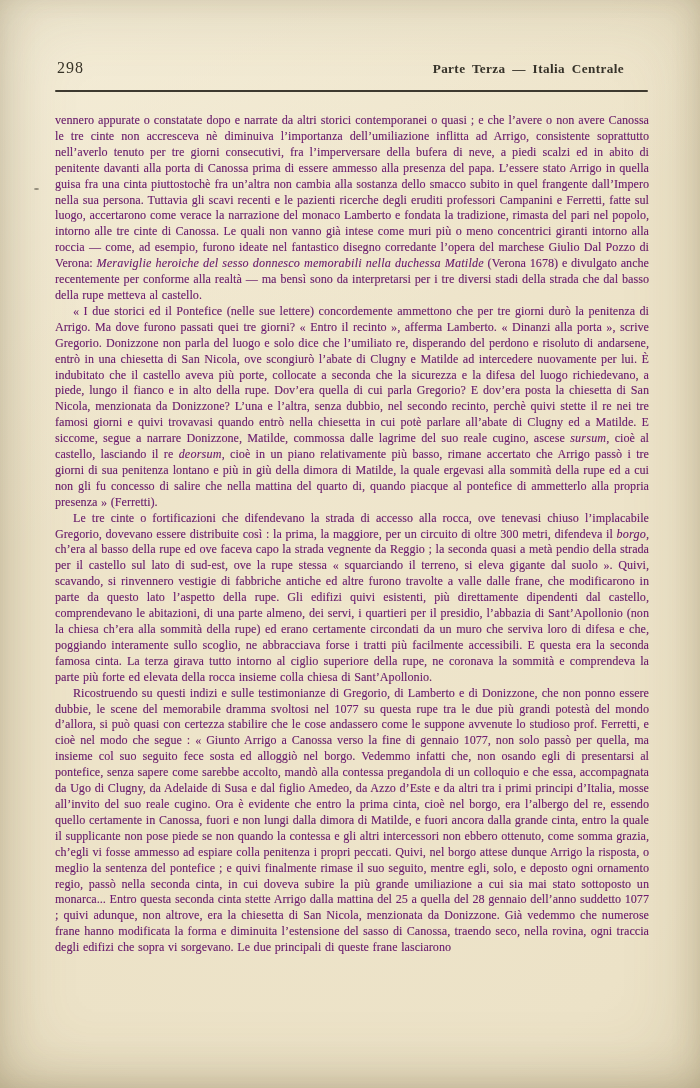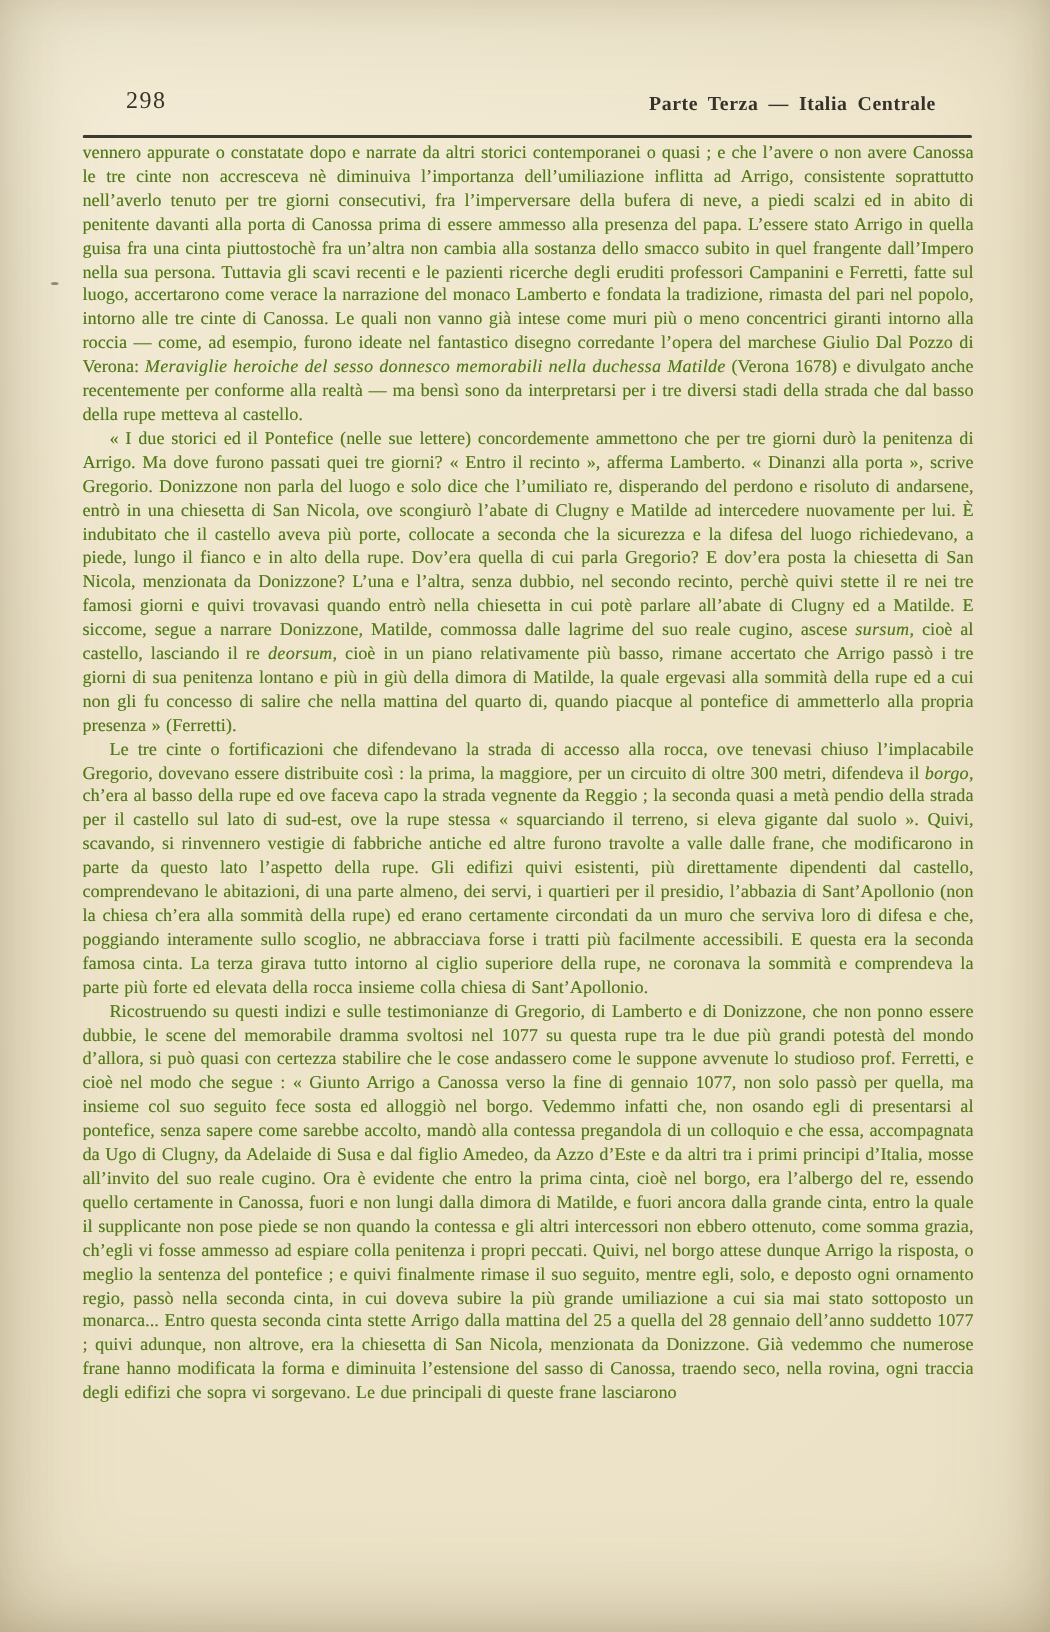--- a/index.html
+++ b/index.html
@@ -29,21 +29,20 @@
   .page {
     position: absolute;
     inset: 0;
   }
   .running-head {
     position: absolute;
     top: 58px;
     left: 55px;
     right: 52px;
     height: 22px;
-    margin-left: 27px;
   }
   .page-number {
     position: absolute;
     left: 2px;
     top: 1px;
     font-size: 16px;
     letter-spacing: 1px;
     color: #383428;
   }
   .head-title {
@@ -62,31 +61,31 @@
     position: absolute;
     top: 90px;
     left: 55px;
     width: 593px;
     height: 0;
     border-top: 2.5px solid #3e3a30;
     border-radius: 2px;
   }
   .text-body {
     position: absolute;
-    top: 94px;
+    top: 113px;
     left: 55px;
     width: 594px;
     height: 930px;
     overflow: hidden;
     font-size: 12px;
     line-height: 15.9px;
     text-align: justify;
     word-spacing: 0.045em;
     letter-spacing: 0.005em;
-    color: #4d7c0f;
+    color: #701a75;
     text-shadow: 0.2px 0.2px 0 rgba(51,47,39,0.35);
   }
   .text-body p {
     margin: 0;
     text-indent: 18px;
   }
   .text-body p.no-indent {
     text-indent: 0;
   }
   .text-body i {

